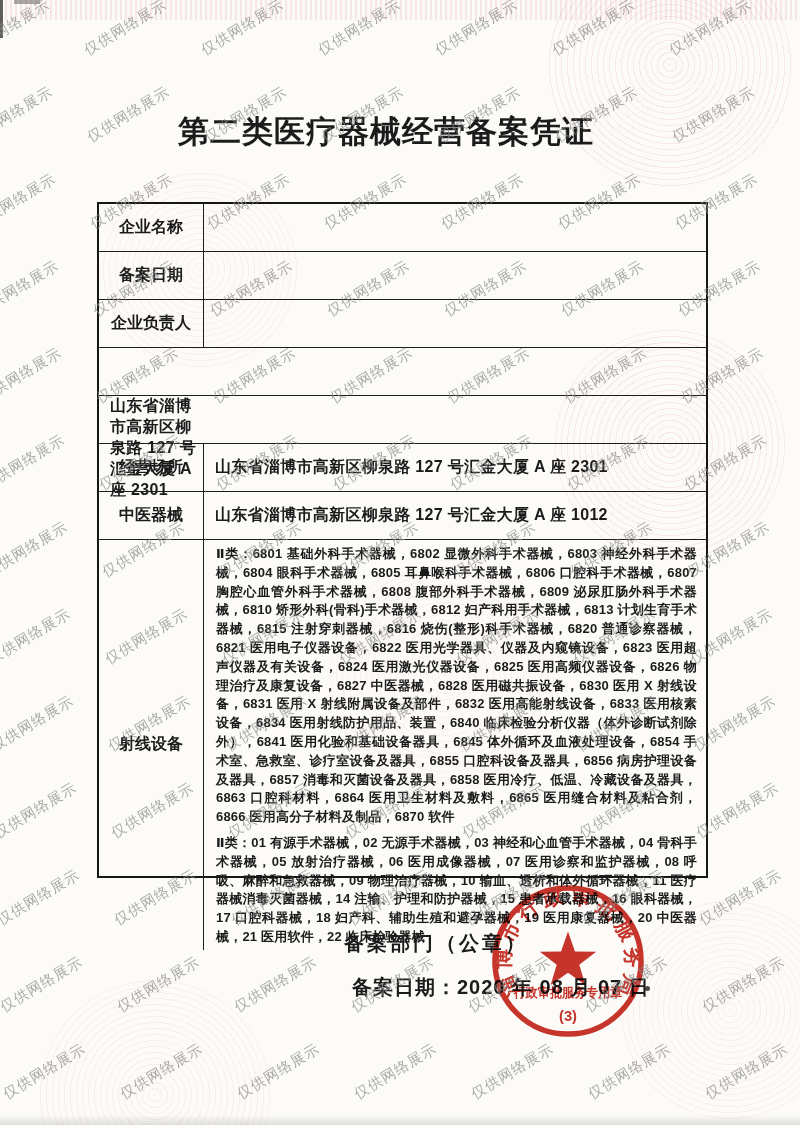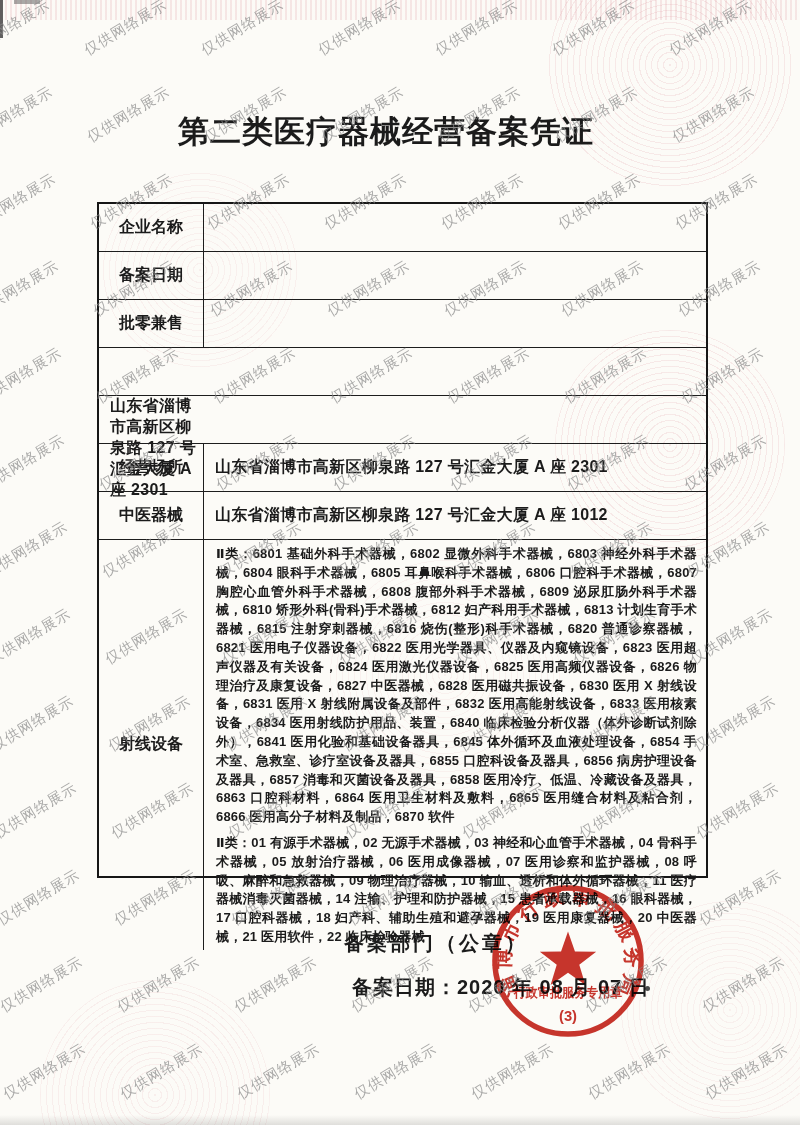--- a/index.html
+++ b/index.html
@@ -109,21 +109,21 @@
   <div class="title">第二类医疗器械经营备案凭证</div>
 
   <div class="cert-table">
     <div class="t-row">
       <div class="t-label">企业名称</div>
     </div>
     <div class="t-row">
       <div class="t-label">备案日期</div>
     </div>
     <div class="t-row">
-      <div class="t-label">批零兼售</div>
+      <div class="t-label">企业负责人</div>
     </div>
     <div class="t-row">
     </div>
     <div class="t-row">
       <div class="t-value">山东省淄博市高新区柳泉路 127 号汇金大厦 A 座 2301</div>
     </div>
     <div class="t-row">
       <div class="t-label">经营场所</div>
       <div class="t-value">山东省淄博市高新区柳泉路 127 号汇金大厦 A 座 2301</div>
     </div>

